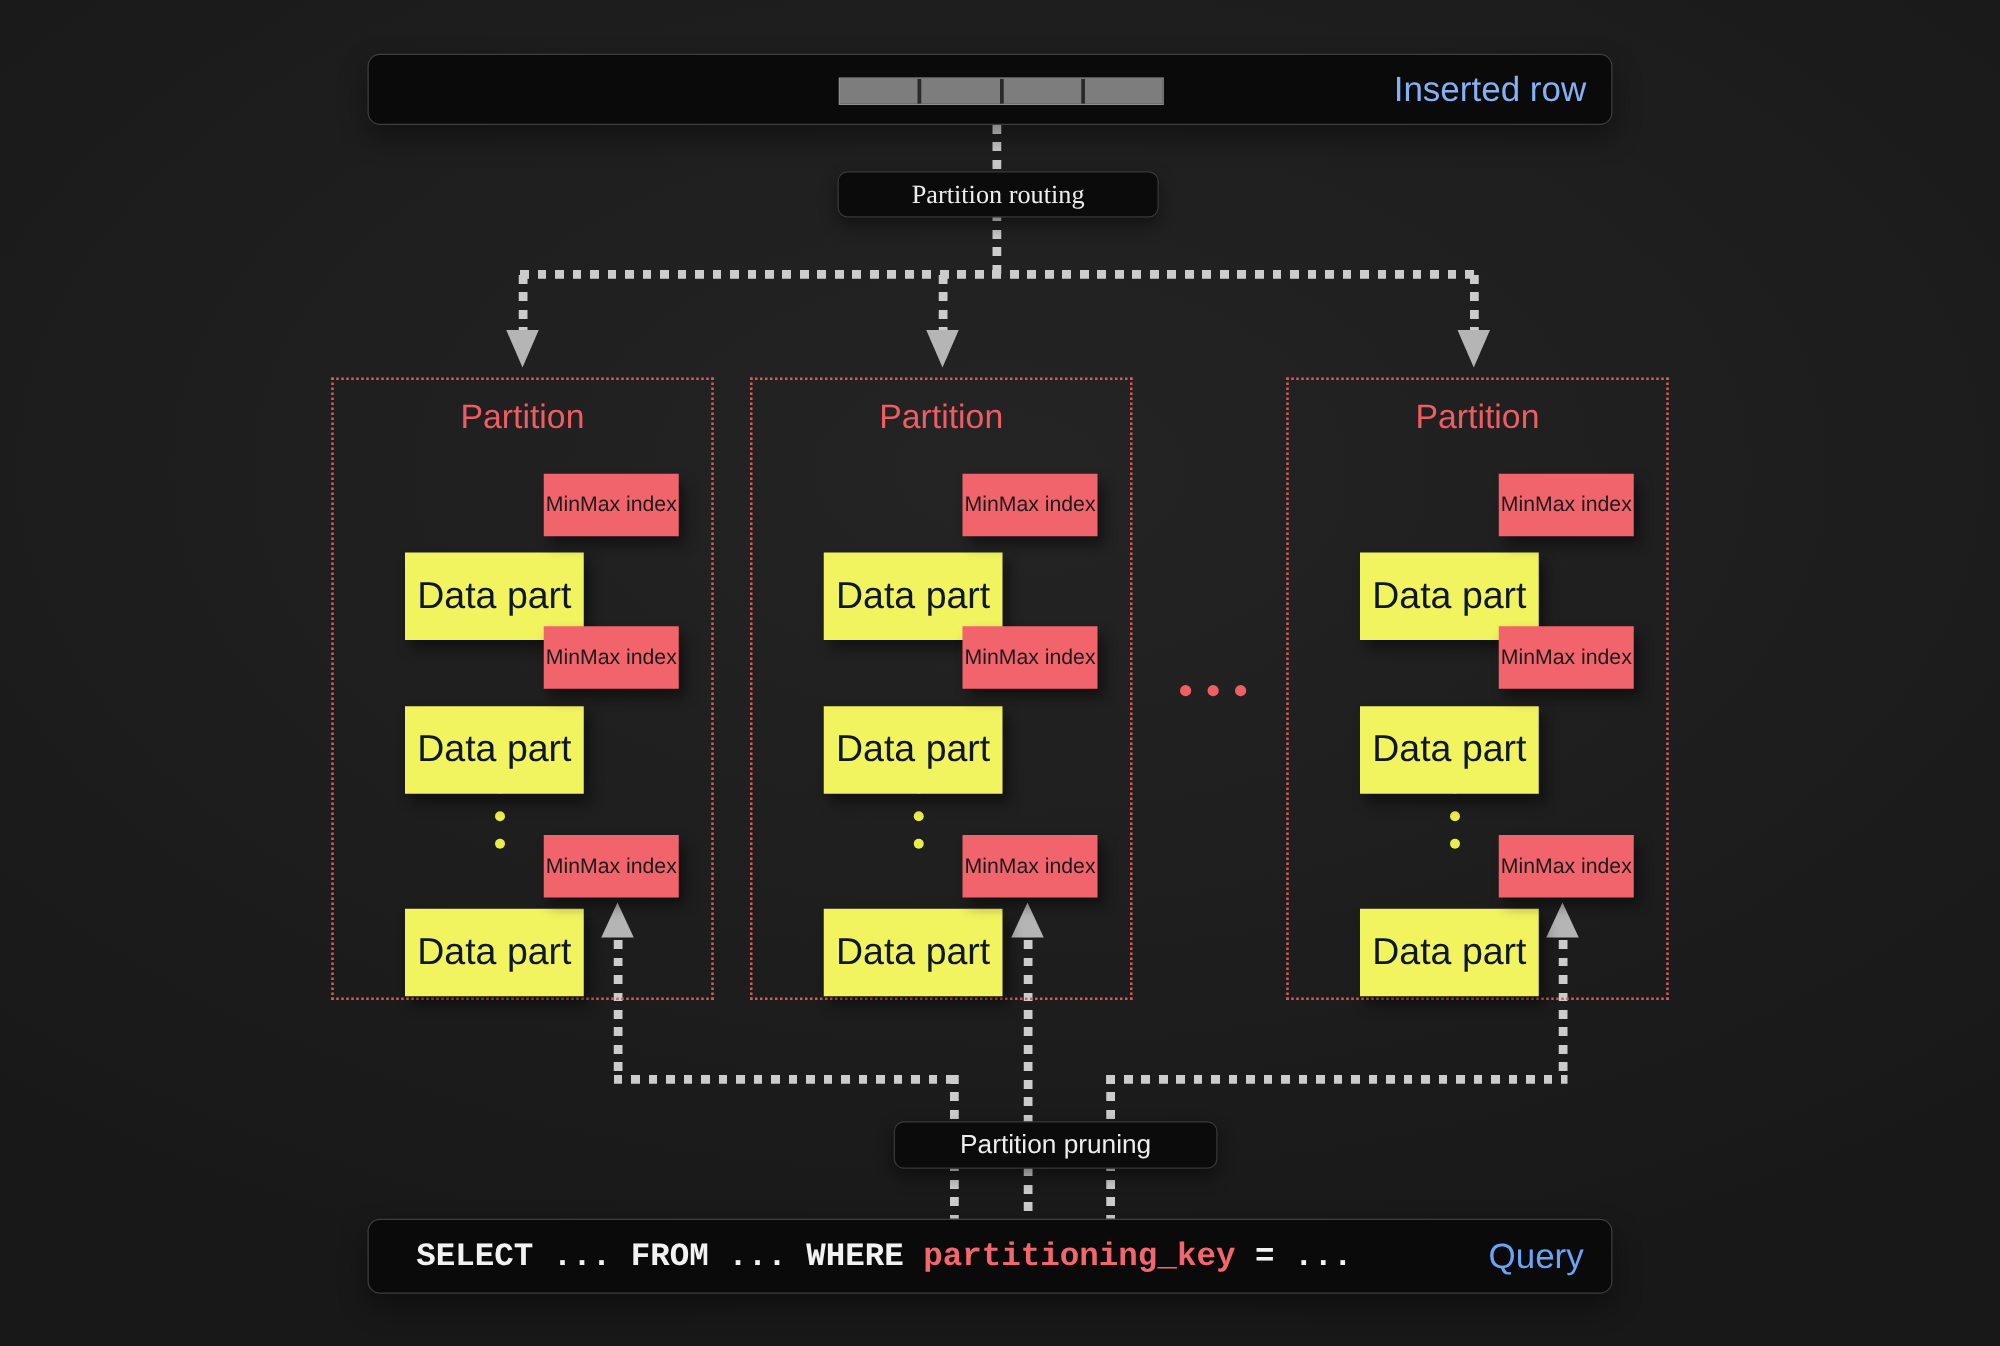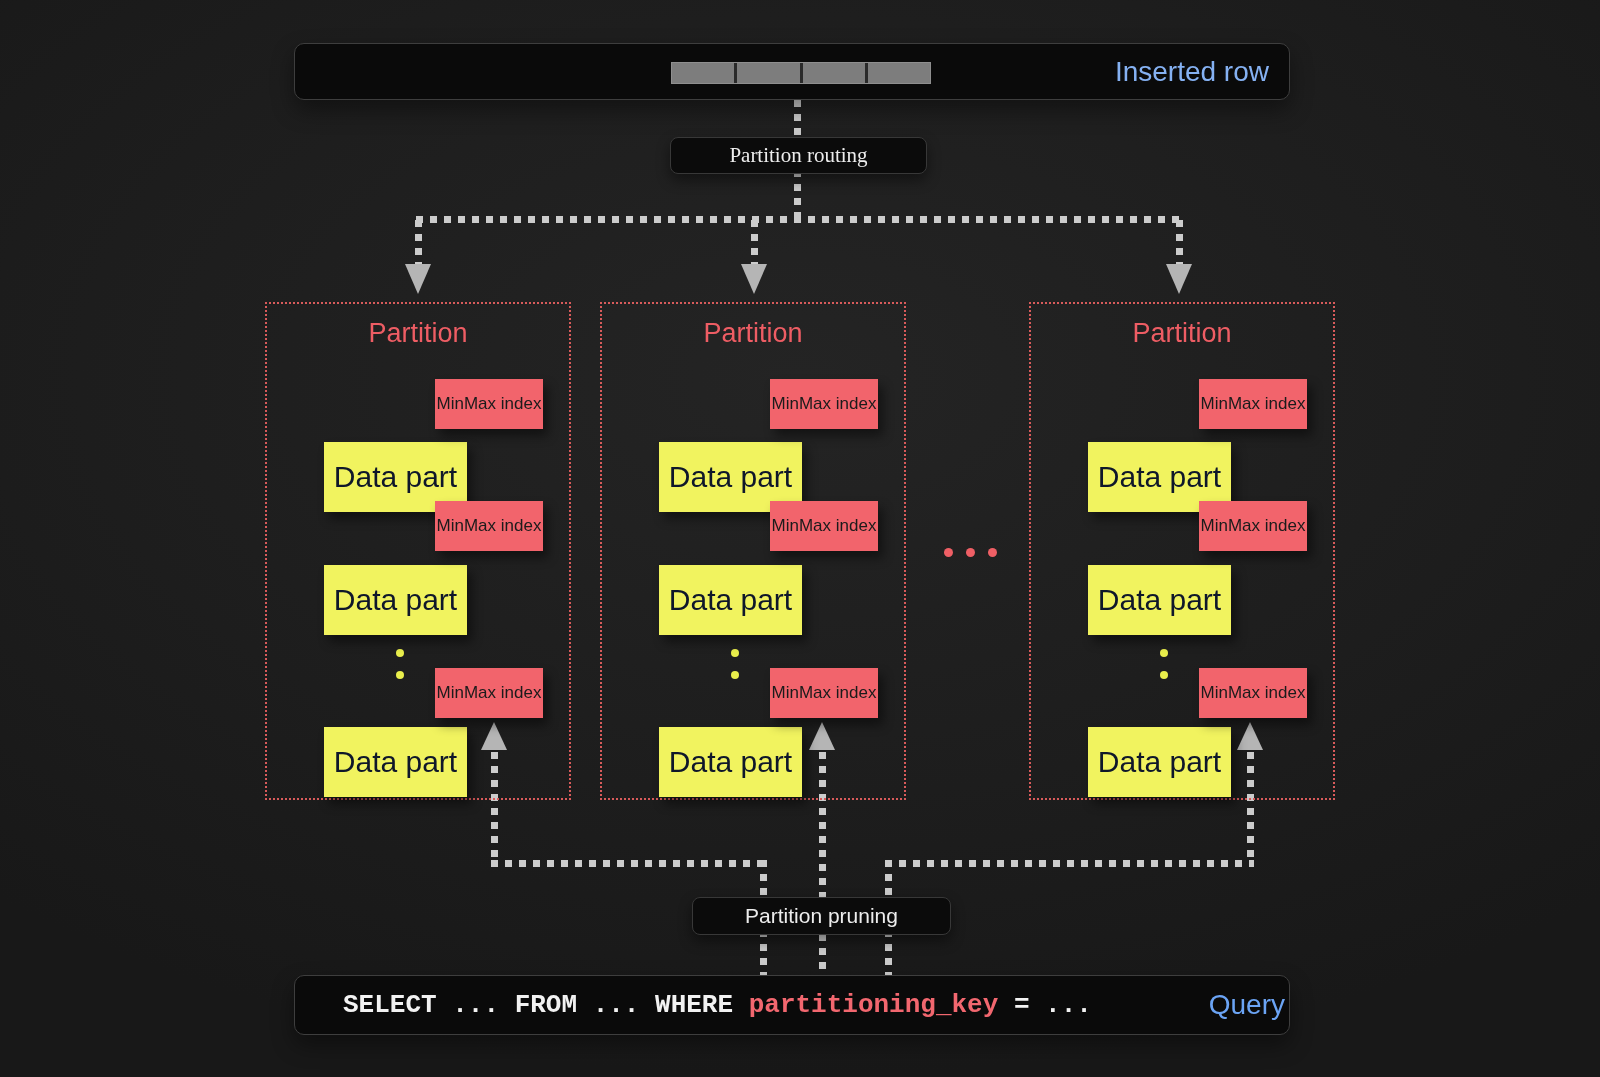--- a/index.html
+++ b/index.html
@@ -22,21 +22,21 @@
   #inserted-row-label{
     position:absolute;right:20px;top:0;height:55px;display:flex;align-items:center;
     color:#85b1f2;font-size:28px;
   }
   #row-cells{
     position:absolute;left:376px;top:18px;width:260px;height:22px;
     background:#2a2a2a;border:1px solid #8f8f8f;display:flex;gap:3px;box-sizing:border-box;
   }
   .row-cell{flex:1;background:#7d7d7d;}
   #routing-box{left:670px;top:137px;width:257px;height:37px;font-family:Liberation Serif, serif;}
-  #pruning-box{left:692px;top:897px;width:259px;height:38px;}
+  #pruning-box{left:715px;top:897px;width:259px;height:38px;}
 
   
   .vline{
     position:absolute;width:7px;
     background-image:repeating-linear-gradient(to bottom,#cccccc 0px,#cccccc 7px,transparent 7px,transparent 14px);
   }
   .hline{
     position:absolute;height:7px;
     background-image:repeating-linear-gradient(to right,#cccccc 0px,#cccccc 7px,transparent 7px,transparent 14px);
   }
@@ -73,25 +73,25 @@
   .mm2{top:197px;} .dp2{top:234px;}
   .mm3{top:364px;} .dp3{top:396px;}
   .part-dots{position:absolute;left:129px;top:323px;display:flex;flex-direction:column;gap:14px;}
   .part-dots span{width:8px;height:8px;border-radius:50%;background:#e9ee4c;}
   #partition-ellipsis{position:absolute;left:944px;top:548px;display:flex;gap:13px;}
   #partition-ellipsis span{width:9px;height:9px;border-radius:50%;background:#ef5f65;}
 
   
   #query-box{left:294px;top:975px;width:996px;height:60px;display:flex;align-items:center;}
   #query-text{
-    margin-left:48px;font-family:"Liberation Mono", monospace;font-size:26px;font-weight:600;
+    margin-left:38px;font-family:"Liberation Mono", monospace;font-size:26px;font-weight:600;
     color:#f2f2f2;white-space:pre;
   }
   #query-key{color:#f2676f;}
-  #query-label{position:absolute;right:4px;color:#6ba4f5;font-size:28px;margin-left:44px;}
+  #query-label{position:absolute;right:22px;color:#6ba4f5;font-size:28px;margin-left:44px;}
 </style>
 </head>
 <body>
 
 <div id="stage">
 
   <div class="vline" style="left:794px;top:100px;height:120px;"></div>
   <div class="hline" style="left:416px;top:216px;width:765px;"></div>
   <div class="vline" style="left:415px;top:220px;height:46px;"></div>
   <div class="vline" style="left:751px;top:220px;height:46px;"></div>

